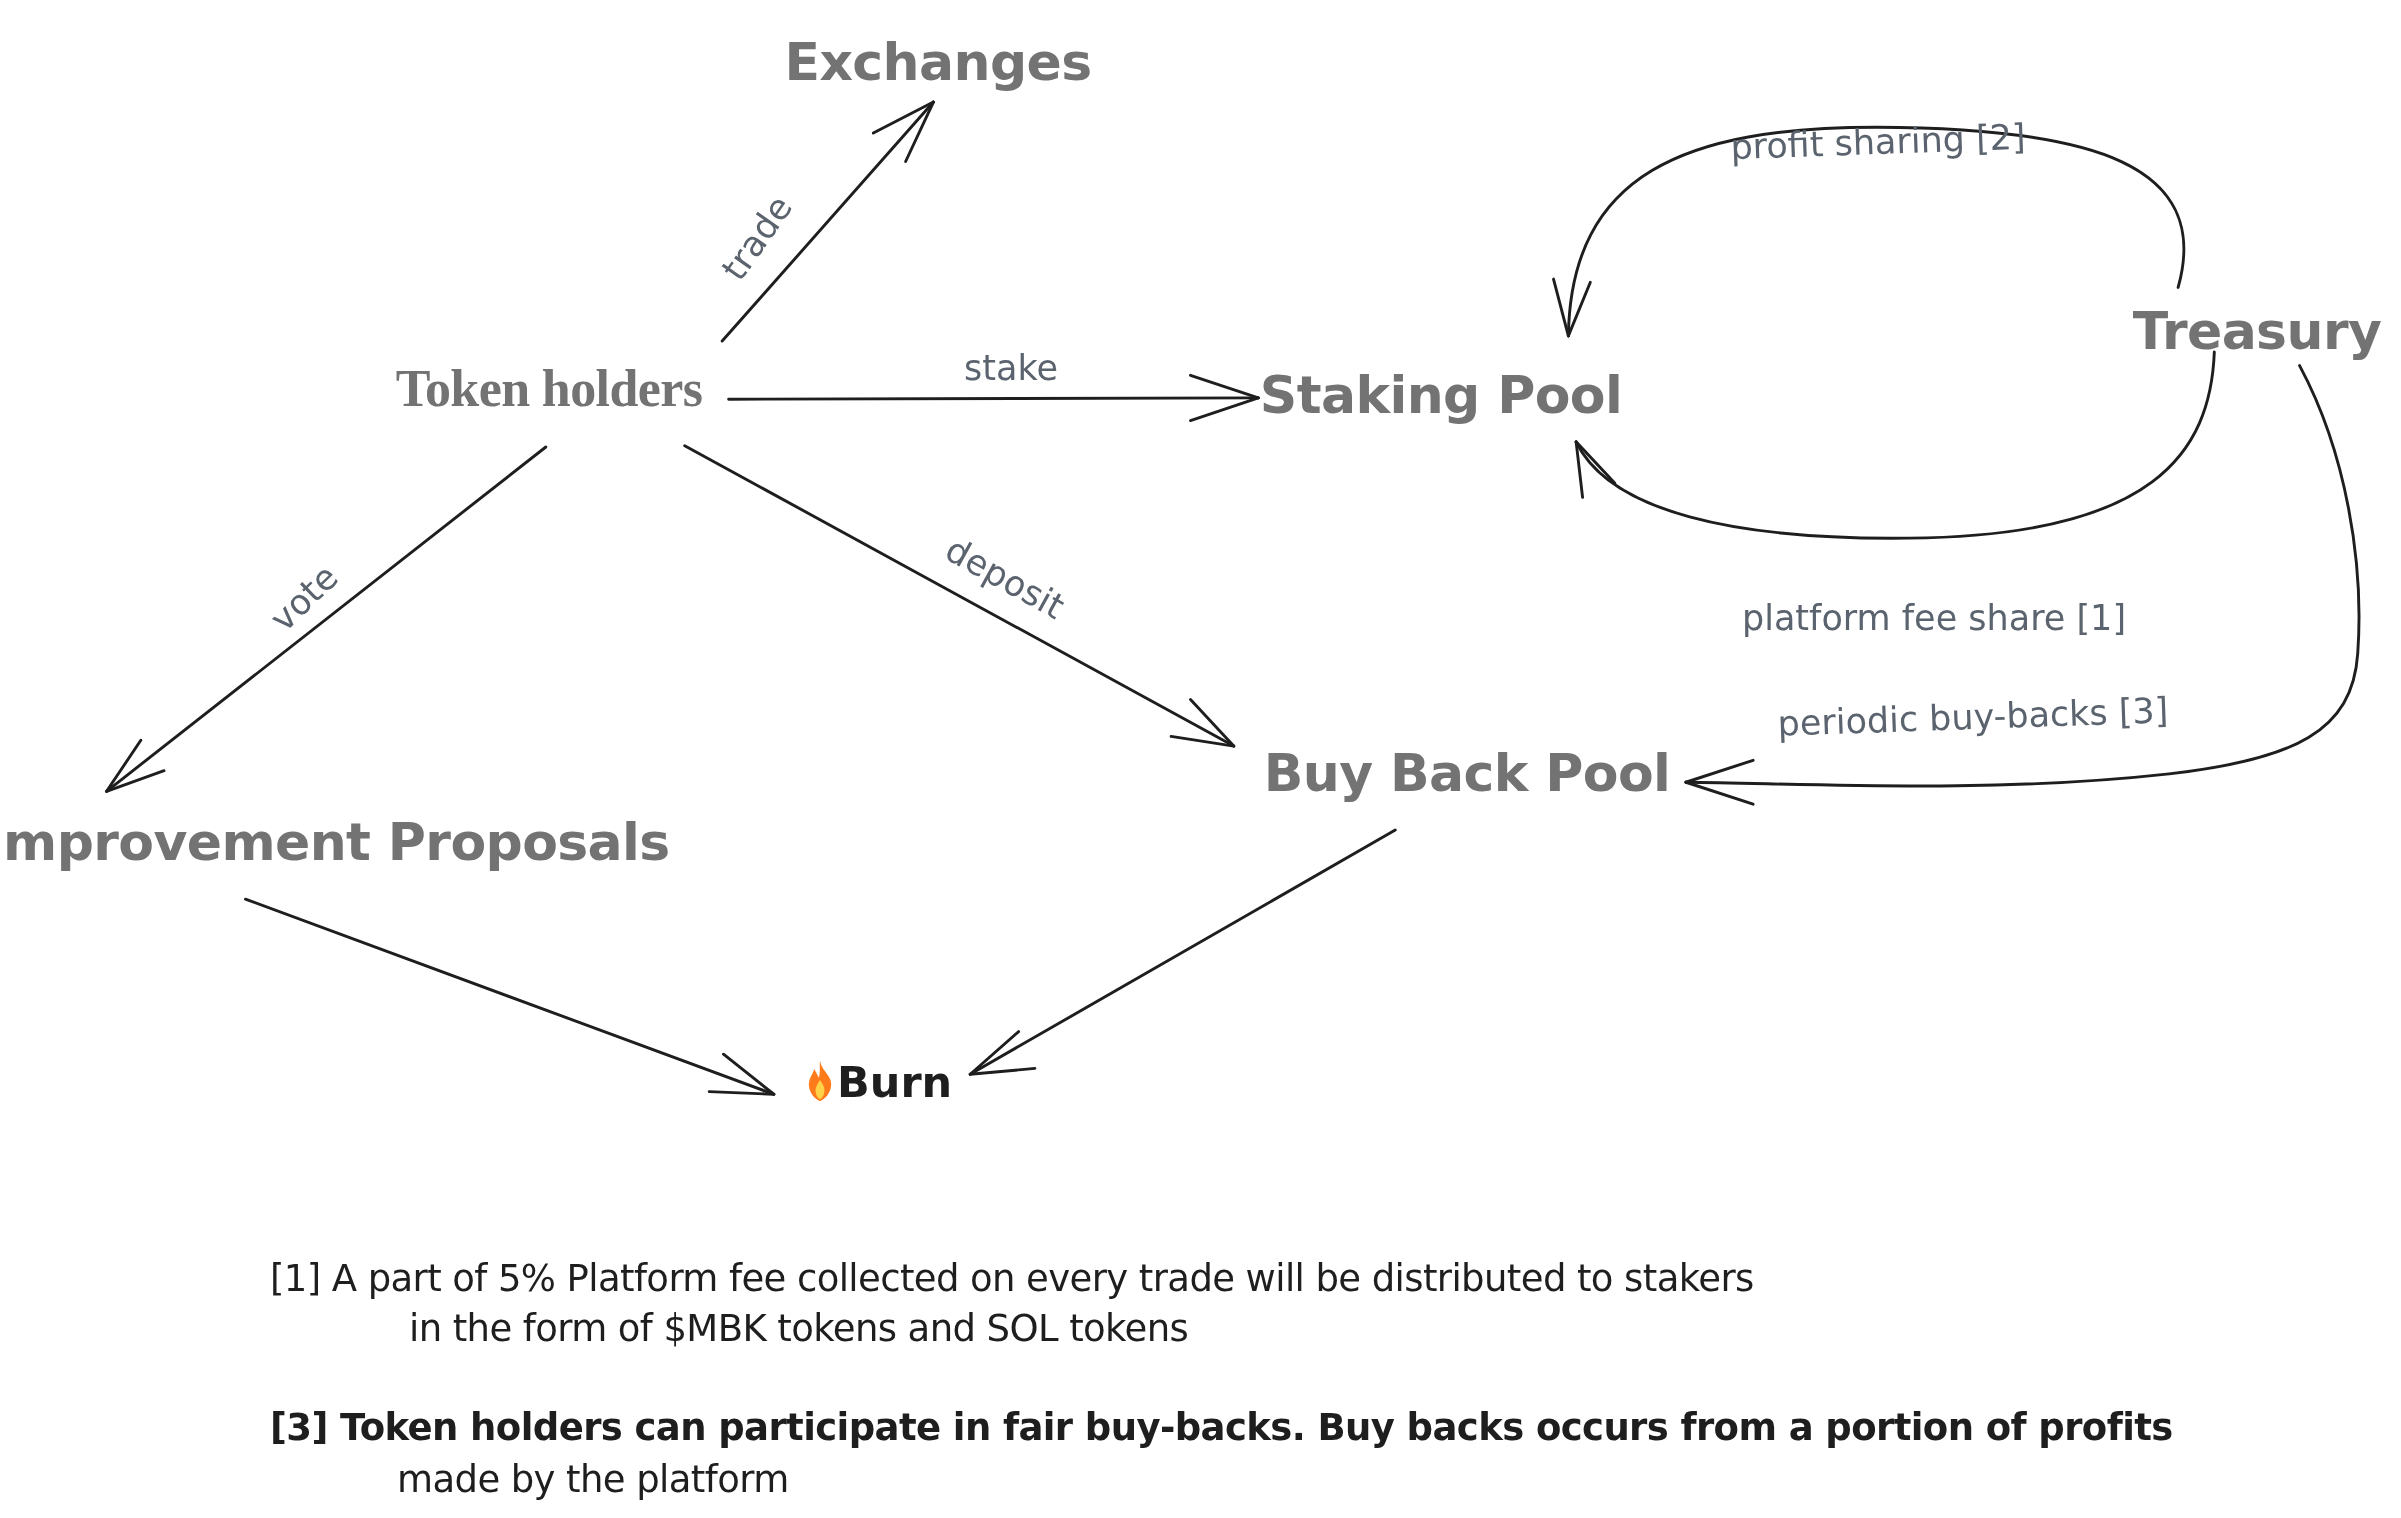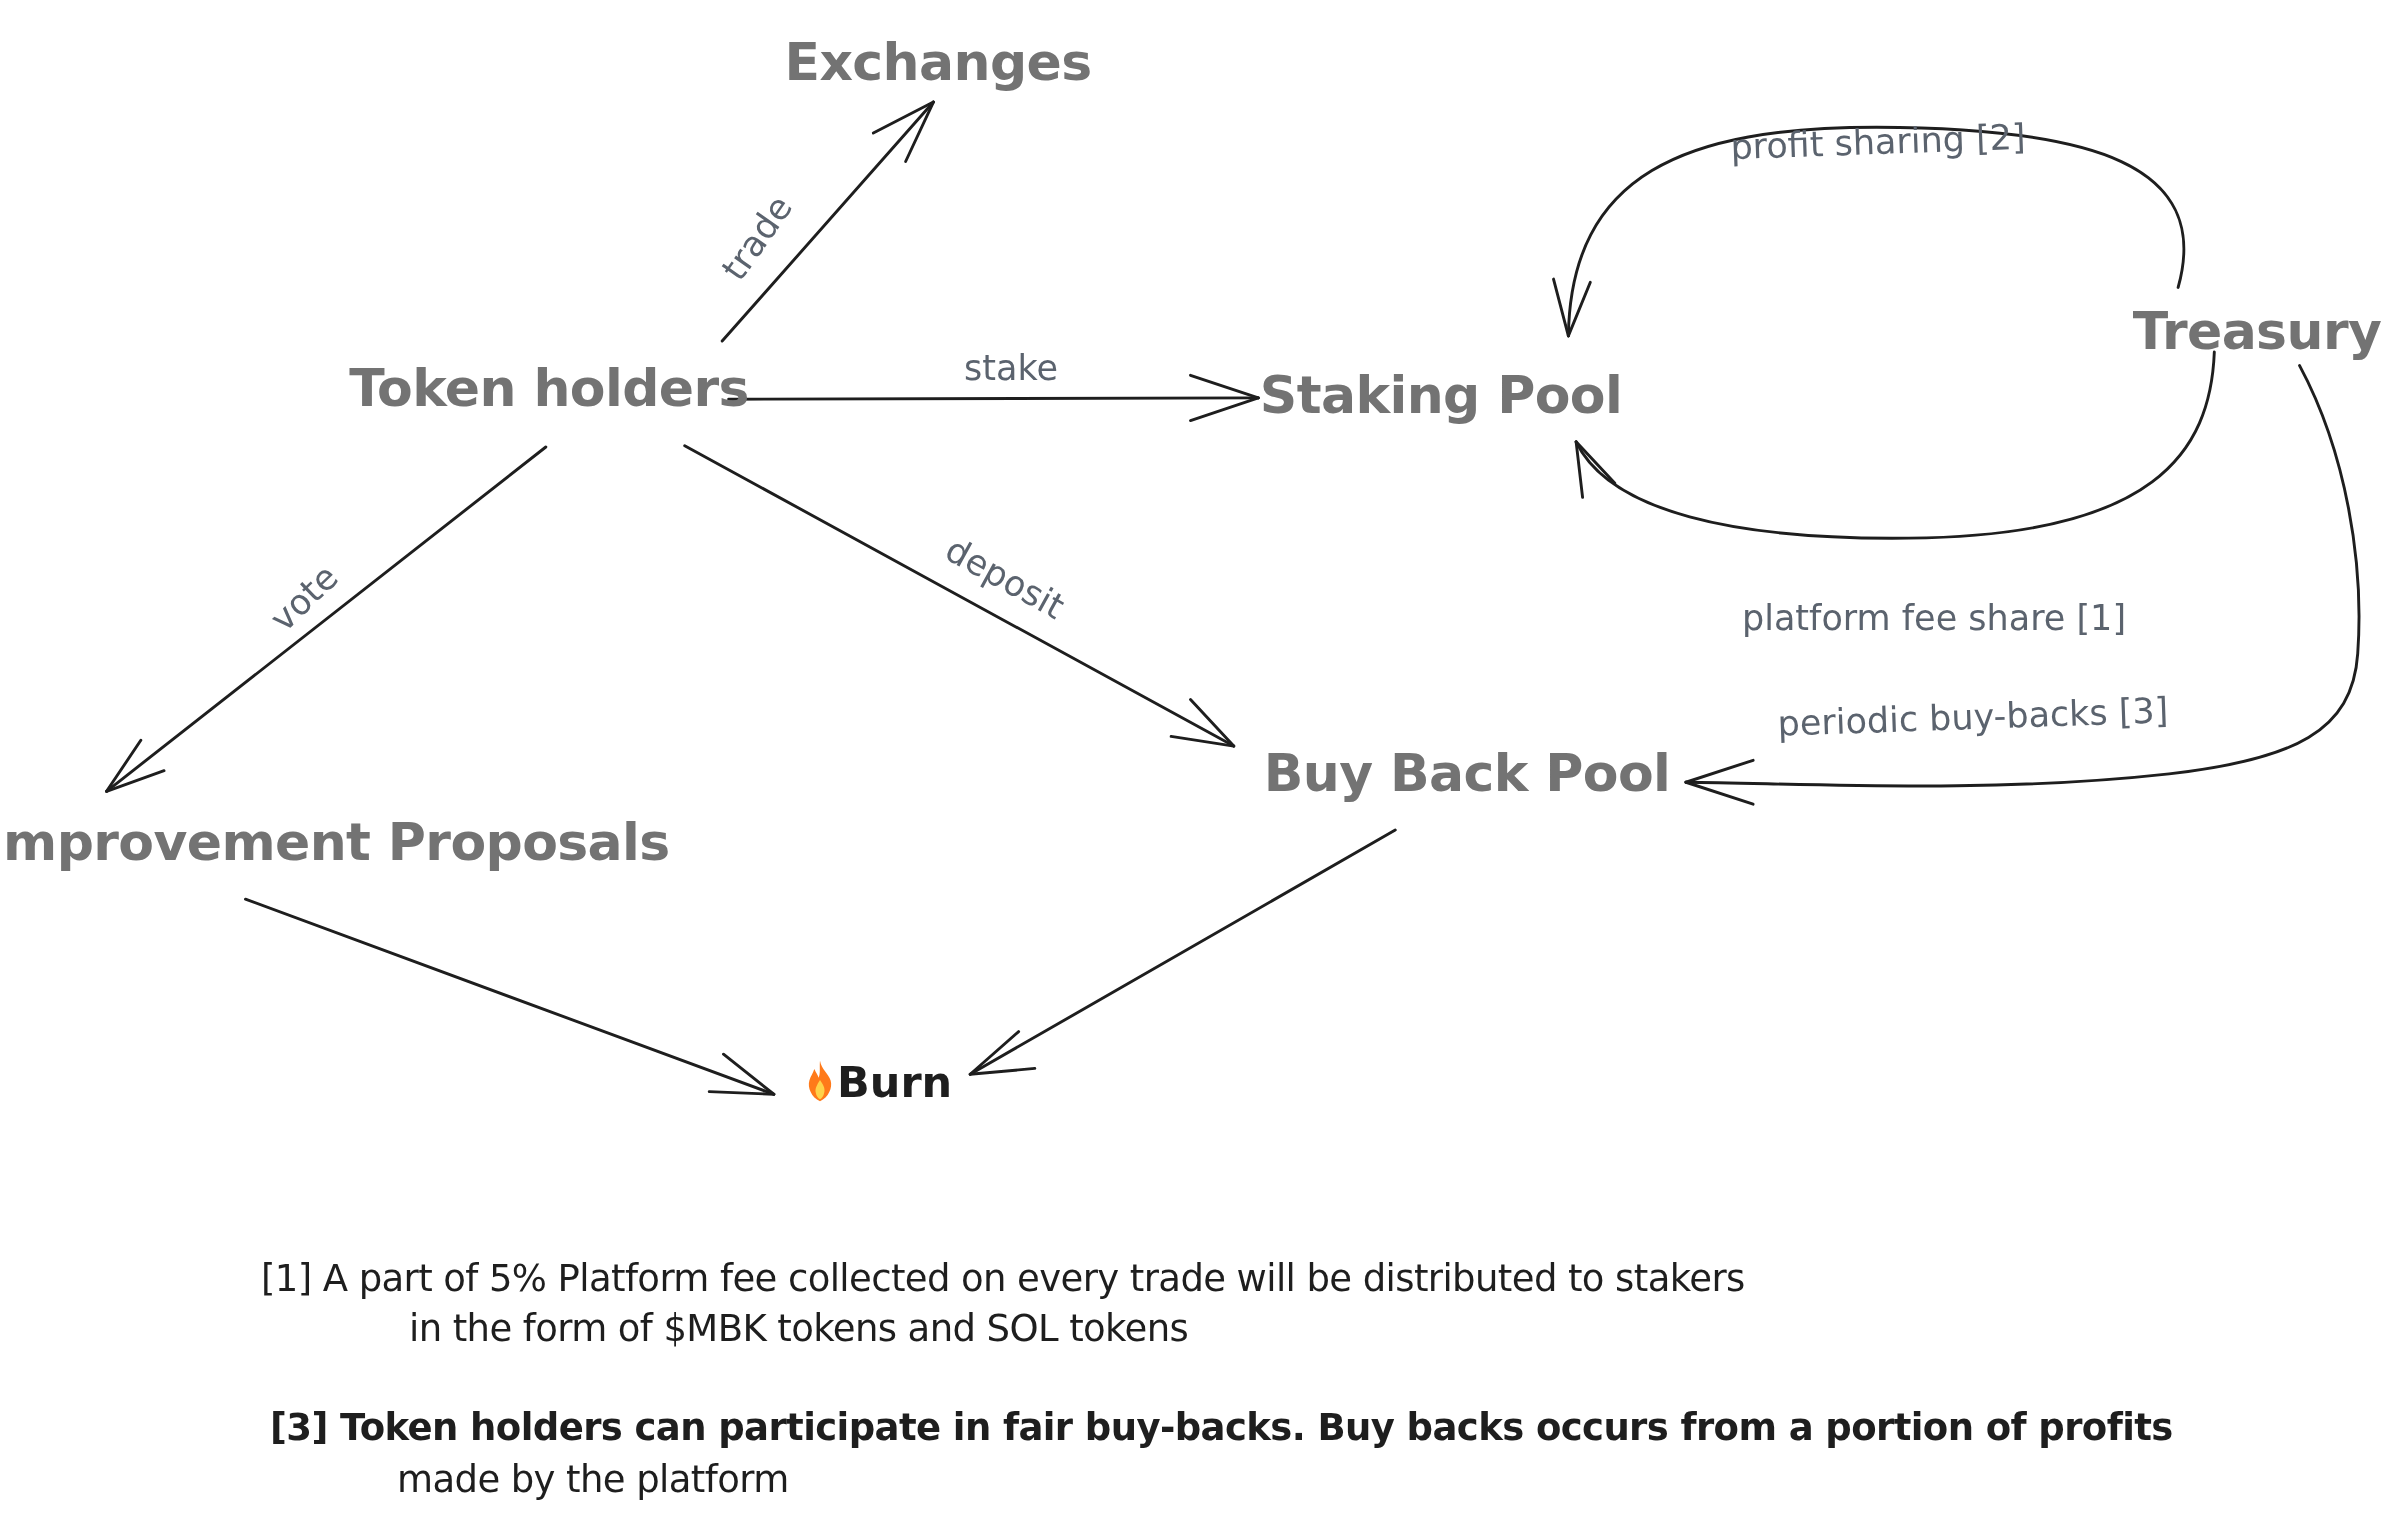--- a/index.html
+++ b/index.html
@@ -114,21 +114,21 @@
     </g>
 
     <g>
       <path d="M 2160 1285 L 1502 1663"></path>
       <path d="M 1502 1663 L 1602 1654"></path>
       <path d="M 1502 1663 L 1577 1597"></path>
     </g>
   </svg>
 
   <div class="node" style="left:938px; top:62px;">Exchanges</div>
-  <div class="node" style="left:549px; top:388px;">Token holders</div>
+  <div class="node" style="left:549px; top:388px;font-family:Liberation Serif, serif;">Token holders</div>
   <div class="node" style="left:1441px; top:395px;">Staking Pool</div>
   <div class="node" style="left:2257px; top:331px;">Treasury</div>
   <div class="node" style="left:327px; top:842px;">Improvement Proposals</div>
   <div class="node" style="left:1467px; top:773px;">Buy Back Pool</div>
 
   <div class="burn-node">
     <span class="flame">
       <svg viewBox="0 0 24 30" width="34" height="44">
         <path fill="#ff7a1a" d="M12 0 C13 6 18 9 19.5 14 C21 19 18 26 12 28.6 C6 26 3 19 4.5 14 C5.5 10.5 7 9 8 5.8 C9.5 9 10.5 10 11 12 C12.5 9 11.5 4 12 0 Z"></path>
         <path fill="#ffd24a" d="M12 13.5 C14.2 16.8 15.6 19 15.1 22 C14.6 25.1 13.1 26.6 12 27.2 C10.9 26.6 9.4 25.1 8.9 22 C8.5 19.4 9.9 16.8 12 13.5 Z"></path>
@@ -138,19 +138,19 @@
   </div>
 
   <div class="elabel rot-trade" style="left:757px; top:238px;">trade</div>
   <div class="elabel" style="left:1011px; top:368px;">stake</div>
   <div class="elabel rot-vote" style="left:304px; top:598px;">vote</div>
   <div class="elabel rot-deposit" style="left:1005px; top:578px;">deposit</div>
   <div class="elabel rot-slight" style="left:1878px; top:142px;">profit sharing [2]</div>
   <div class="elabel" style="left:1934px; top:618px;">platform fee share [1]</div>
   <div class="elabel rot-slight" style="left:1973px; top:717px;">periodic buy-backs [3]</div>
 
-  <div class="footnote" style="left:261px; top:1257px;text-align:center;">[1] A part of 5% Platform fee collected on every trade will be distributed to stakers</div>
+  <div class="footnote" style="left:270px; top:1257px;text-align:center;">[1] A part of 5% Platform fee collected on every trade will be distributed to stakers</div>
   <div class="footnote" style="left:375px; top:1307px;margin-left:34px;">in the form of $MBK tokens and SOL tokens</div>
   <div class="footnote" style="left:270px; top:1406px;font-weight:bold;">[3] Token holders can participate in fair buy-backs. Buy backs occurs from a portion of profits</div>
   <div class="footnote" style="left:397px; top:1458px;">made by the platform</div>
 
 </div>
 
 
 </body></html>

